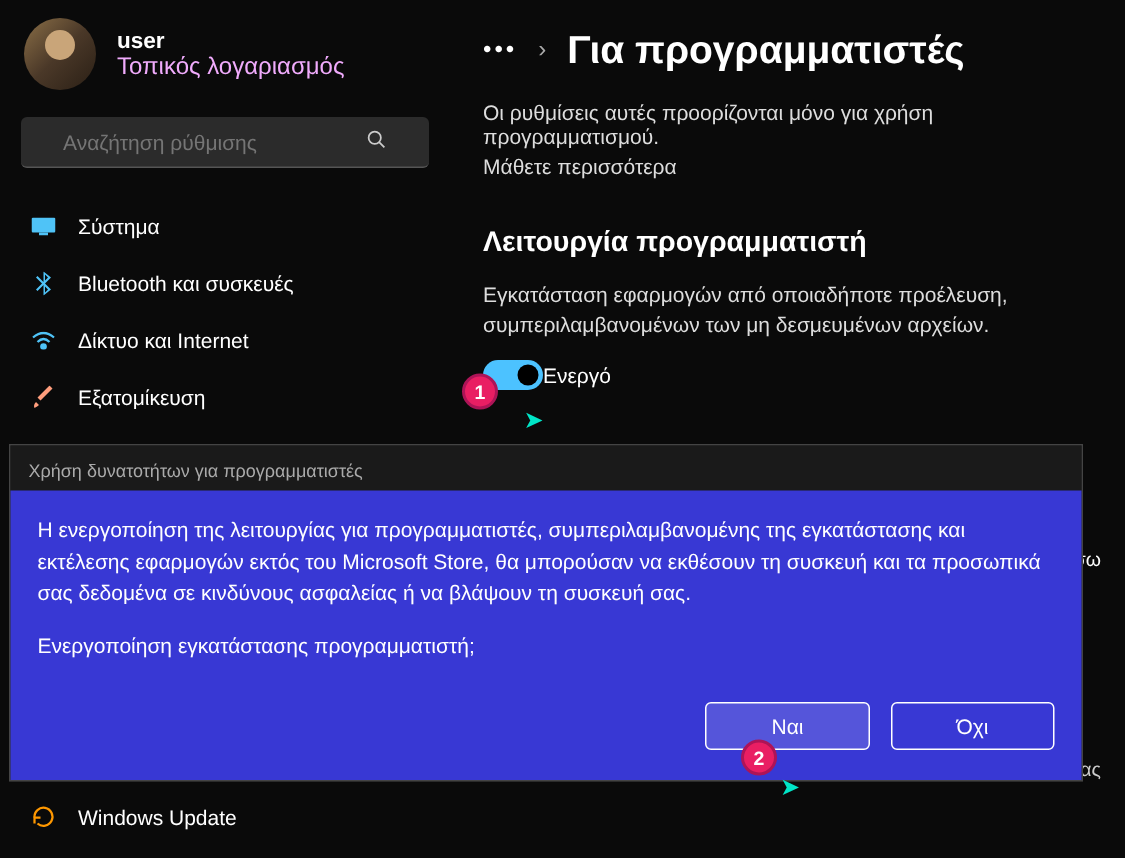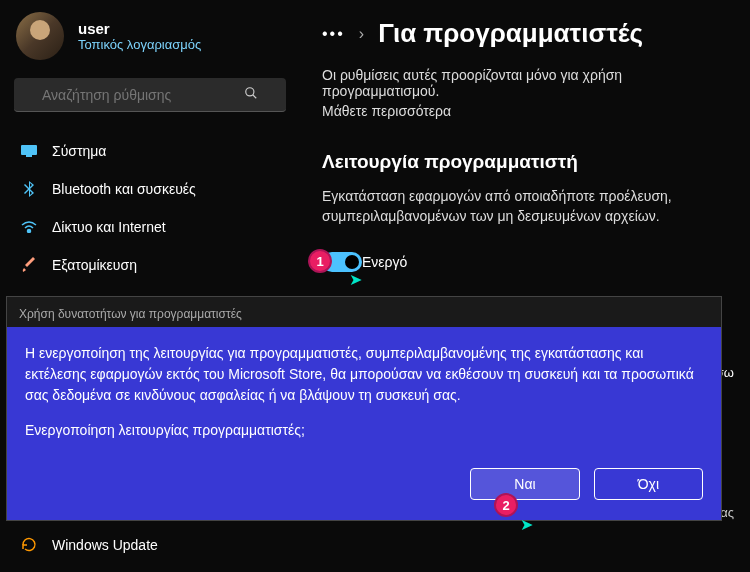--- a/index.html
+++ b/index.html
@@ -2,21 +2,21 @@
 <html><head>
 <meta charset="utf-8">
 <style>
 * { margin: 0; padding: 0; box-sizing: border-box; font-family: 'Segoe UI', Tahoma, sans-serif; }
 body { background: #0a0a0a; color: #fff; width: 750px; height: 572px; overflow: hidden; position: relative; }
 
 .header-row { display: flex; align-items: center; padding: 12px 16px 8px 16px; }
 .avatar { width: 48px; height: 48px; border-radius: 50%; background: linear-gradient(135deg, #8B6F47 0%, #4A3828 50%, #2A1F15 100%); margin-right: 14px; position: relative; overflow: hidden; }
 .avatar::after { content: ''; position: absolute; top: 8px; left: 14px; width: 20px; height: 20px; background: #C9A579; border-radius: 50%; }
 .user-info .username { font-size: 15px; font-weight: 600; }
-.user-info .account-type { font-size: 13px; color: #7dd3fc; }
+.user-info .account-type { font-size: 16px; color: #f0abfc; }
 
 .search-box { margin: 10px 14px 20px 14px; background: #2b2b2b; border-radius: 4px; display: flex; align-items: center; padding: 8px 28px; border-bottom: 1px solid #555; }
 .search-box input { background: transparent; border: none; color: #ccc; font-size: 14px; flex: 1; outline: none; }
 .search-box .search-icon { color: #ccc; font-size: 14px; }
 
 .sidebar { padding: 0 8px; }
 .sidebar-item { display: flex; align-items: center; padding: 10px 12px; border-radius: 4px; font-size: 14px; gap: 14px; cursor: pointer; }
 .sidebar-icon { width: 18px; height: 18px; display: flex; align-items: center; justify-content: center; font-size: 14px; }
 .icon-system { color: #4fc3f7; }
 .icon-bluetooth { color: #4fc3f7; }
@@ -29,21 +29,21 @@
 
 .breadcrumb { display: flex; align-items: center; gap: 14px; margin-bottom: 18px; }
 .breadcrumb-dots { color: #fff; font-size: 16px; letter-spacing: 2px; cursor: pointer; }
 .breadcrumb-chevron { color: #aaa; font-size: 16px; }
 .breadcrumb-title { font-size: 26px; font-weight: 600; }
 
 .subtitle { font-size: 14px; color: #ddd; margin-bottom: 4px; }
 .learn-more { font-size: 14px; color: #ddd; margin-bottom: 32px; cursor: pointer; }
 
 .section-title { font-size: 19px; font-weight: 600; margin-bottom: 14px; }
-.section-desc { font-size: 14px; color: #ddd; line-height: 1.4; margin-bottom: 26px; }
+.section-desc { font-size: 14px; color: #ddd; line-height: 1.4; margin-bottom: 14px; }
 
 .toggle-row { display: flex; align-items: center; margin-top: 4px; }
 .toggle { width: 40px; height: 20px; background: #888; border-radius: 10px; position: relative; cursor: pointer; }
 .toggle.on { background: #4cc2ff; }
 .toggle-knob { width: 14px; height: 14px; background: #000; border-radius: 50%; position: absolute; top: 3px; right: 3px; }
 .toggle-label { font-size: 14px; }
 
 .marker { position: absolute; width: 24px; height: 24px; background: #e91e63; border-radius: 50%; display: flex; align-items: center; justify-content: center; font-size: 13px; font-weight: 700; color: #fff; z-index: 100; border: 2px solid #ad1457; }
 .marker-1 { left: 308px; top: 249px; }
 .marker-2 { left: 494px; top: 493px; }
@@ -158,21 +158,21 @@
   </div>
 </div>
 
 <div class="truncated-text">σω</div>
 <div class="truncated-text2">ικό σας</div>
 
 <div class="dialog">
   <div class="dialog-title">Χρήση δυνατοτήτων για προγραμματιστές</div>
   <div class="dialog-body">
     <div class="dialog-text">Η ενεργοποίηση της λειτουργίας για προγραμματιστές, συμπεριλαμβανομένης της εγκατάστασης και εκτέλεσης εφαρμογών εκτός του Microsoft Store, θα μπορούσαν να εκθέσουν τη συσκευή και τα προσωπικά σας δεδομένα σε κινδύνους ασφαλείας ή να βλάψουν τη συσκευή σας.</div>
-    <div class="dialog-question">Ενεργοποίηση λειτουργίας προγραμματιστές;</div>
+    <div class="dialog-question">Ενεργοποίηση εγκατάστασης προγραμματιστή;</div>
     <div class="dialog-buttons">
       <button class="dialog-btn primary">Ναι</button>
       <button class="dialog-btn">Όχι</button>
     </div>
   </div>
 </div>
 
 <div class="marker marker-1">1</div>
 <div class="marker marker-2">2</div>
 <div class="cursor-arrow cursor-1">➤</div>

